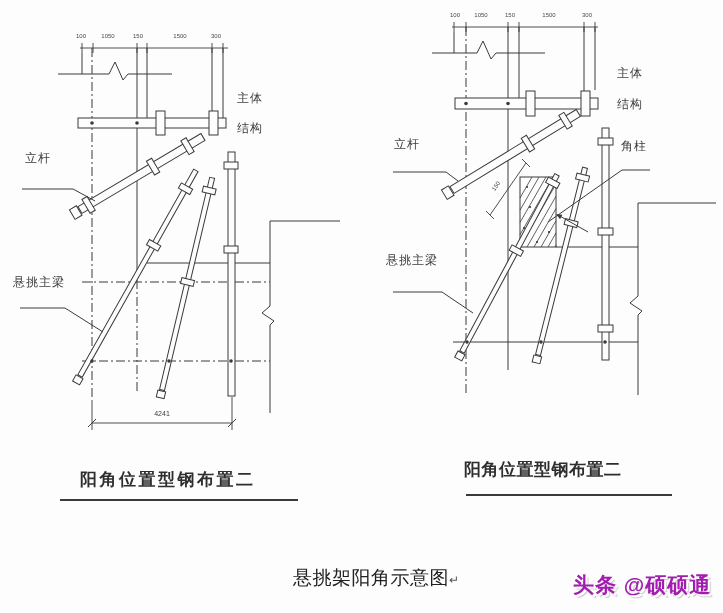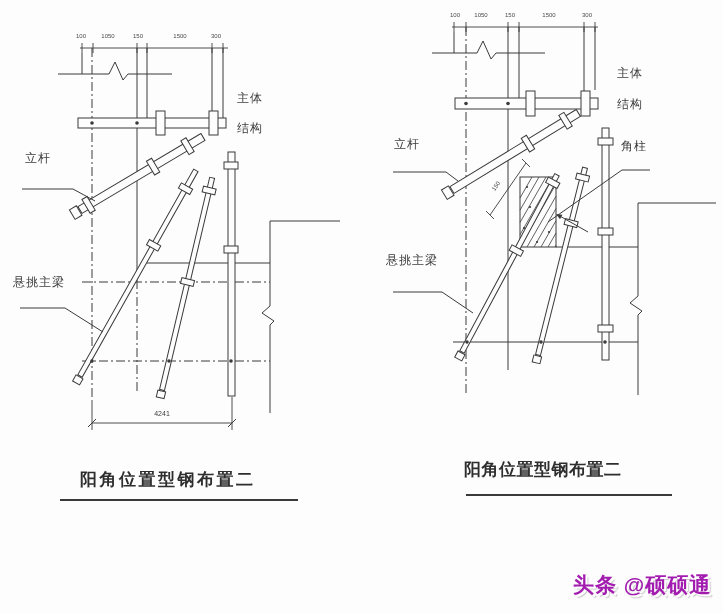--- a/index.html
+++ b/index.html
@@ -205,15 +205,16 @@
 <span class="lbl dim" style="left:587px;top:12px;">300</span>
 
 <span class="lbl small-label" style="left:617px;top:67px;">主体</span>
 <span class="lbl small-label" style="left:617px;top:98px;">结构</span>
 <span class="lbl small-label" style="left:394px;top:138px;">立杆</span>
 <span class="lbl small-label" style="left:621px;top:140px;">角柱</span>
 <span class="lbl small-label" style="left:386px;top:254px;">悬挑主梁</span>
 <span class="lbl dim-diag" style="left:491px;top:183px;">150</span>
 <span class="lbl fig-caption cap-right" style="left:464px;top:461px;">阳角位置型钢布置二</span>
 
+<div class="lbl main-caption" style="left:293px;top:568px;"><span>悬挑架阳角示意图</span><span class="para-mark">↵</span></div>
 <div class="lbl watermark" style="left:573px;top:574px;">头条 @硕硕通</div>
 
 </div>
 
 </body></html>

